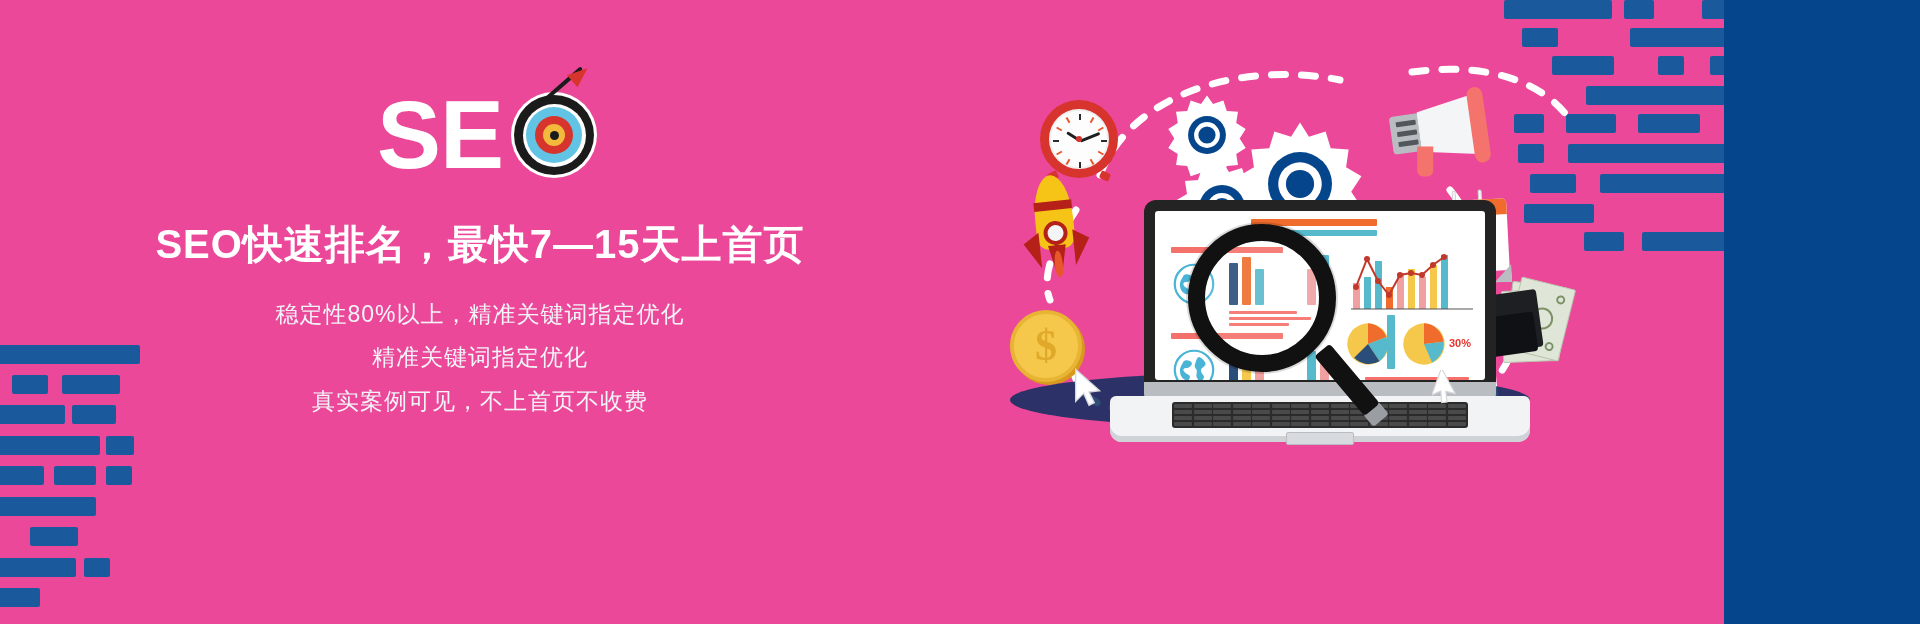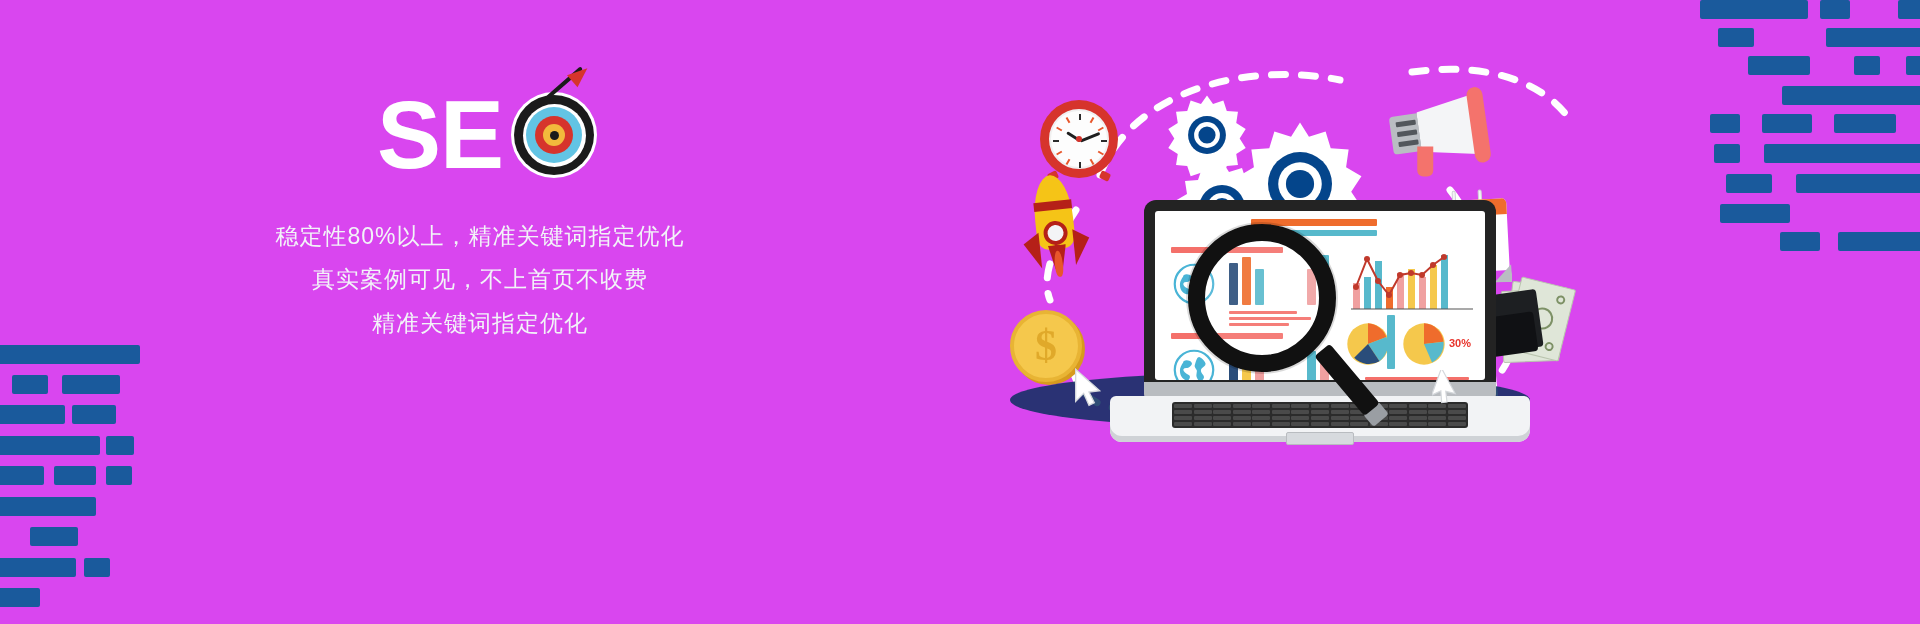--- a/index.html
+++ b/index.html
@@ -5,22 +5,22 @@
 <style>
   * { margin:0; padding:0; box-sizing:border-box; }
   html,body { background:#04458b; }
   body {
     width:1920px; height:624px;
     font-family:"Liberation Sans","DejaVu Sans",sans-serif;
     overflow:hidden; position:relative;
   }
   #banner {
     position:absolute; inset:0;
-    width:1920px; height:624px;
-    background:#d946ef;
+    width:1724px; height:624px;
+    background:#ec4899;
     overflow:hidden;
   }
 
   
   .code-field { position:absolute; top:0; height:624px; pointer-events:none; }
   .code-left  { left:0;  width:300px; }
   .code-right { right:0; width:300px; }
   .cbar {
     position:absolute; height:19px; border-radius:2px;
     background:#1a5a9c;
@@ -309,25 +309,26 @@
             </div>
         </div>
         <div class="arrow-group">
           <div class="arrow-shaft">
               <div class="arrow-fletch"></div>
             </div>
         </div>
       </div>
     </div>
 
+    <h1 class="headline">SEO快速排名，最快7—15天上首页</h1>
 
     <div class="sub-list">
       <p class="sub-line">稳定性80%以上，精准关键词指定优化</p>
+      <p class="sub-line">精准关键词指定优化</p>
       <p class="sub-line">真实案例可见，不上首页不收费</p>
-      <p class="sub-line">精准关键词指定优化</p>
     </div>
   </div>
 
   <div class="art">
 
     <svg class="orbit" width="760" height="624" style="left:0;top:0">
       <path d="M120,175 C150,95 260,60 360,80" stroke="#ffffff" stroke-width="7" fill="none" stroke-dasharray="14 16" stroke-linecap="round"></path>
       <path d="M432,72 C520,60 570,90 590,120" stroke="#ffffff" stroke-width="7" fill="none" stroke-dasharray="14 16" stroke-linecap="round"></path>
       <path d="M470,190 C490,215 492,232 488,248" stroke="#ffffff" stroke-width="7" fill="none" stroke-dasharray="14 16" stroke-linecap="round"></path>
       <path d="M96,210 C70,250 62,280 70,300" stroke="#ffffff" stroke-width="7" fill="none" stroke-dasharray="14 16" stroke-linecap="round"></path>

